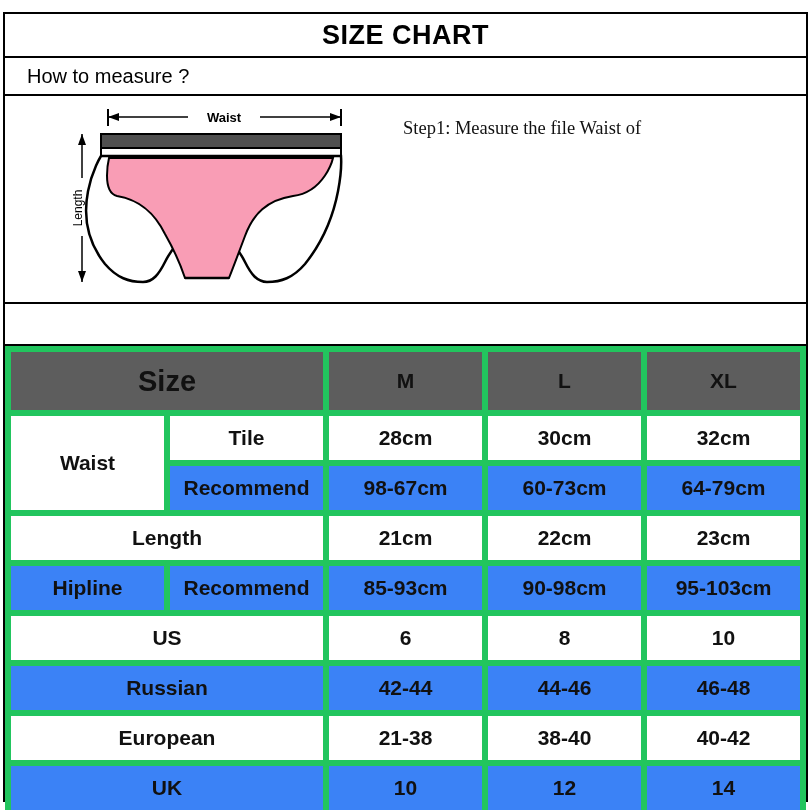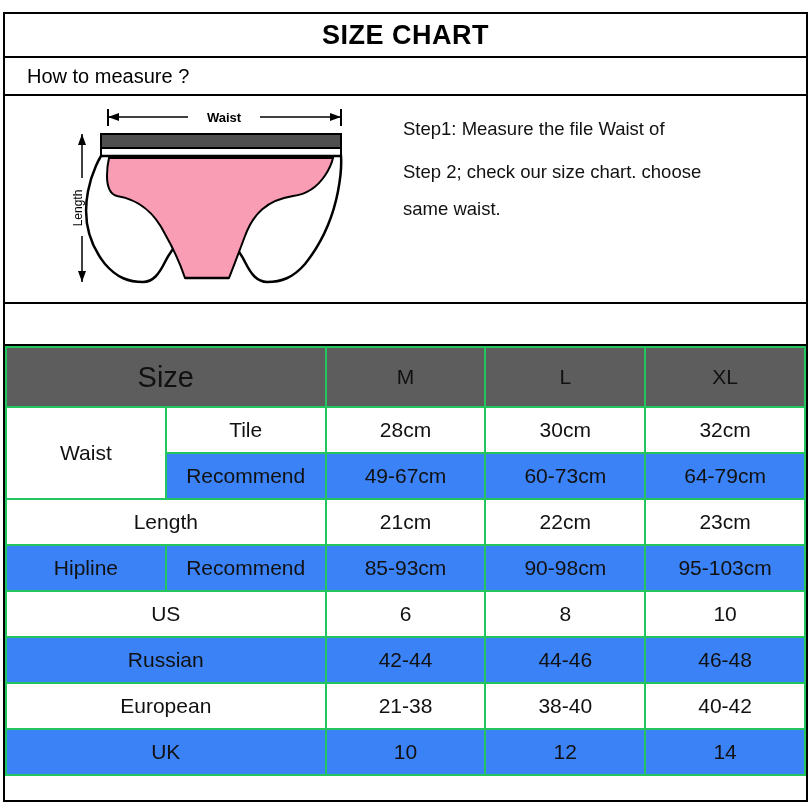--- a/index.html
+++ b/index.html
@@ -68,20 +68,21 @@
     position: relative;
   }
   .illus-left {
     width: 380px;
     position: relative;
   }
   .illus-right {
     flex: 1;
     padding: 14px 20px 0 18px;
     box-sizing: border-box;
+    font-family: Liberation Serif, serif;
   }
   .step-line {
     font-size: 18.5px;
     line-height: 37px;
     color: #111;
   }
   .step-block { margin-bottom: 6px; }
 
   svg.panty { position: absolute; left: 0; top: 0; }
 
@@ -93,25 +94,26 @@
     background: #fff;
   }
 
   
   table.size-table {
     width: 100%;
     border-collapse: collapse;
     table-layout: fixed;
   }
   table.size-table td {
-    border: 2px solid #22c55e;
+    border: 6px solid #22c55e;
     text-align: center;
     vertical-align: middle;
     font-size: 21px;
     color: #111;
+    font-weight: bold;
   }
   .hdr-row td {
     background: #5d5d5d;
     color: #fff;
     font-size: 29px;
     height: 56px;
     border: 1px solid #5d5d5d;
   }
   .hdr-row td.hdr-size { font-size: 29px; }
 
@@ -166,24 +168,20 @@
 
           <path d="M104,62 L328,62 C328,62 320,96 288,100 C262,104 248,118 240,140 C234,156 228,172 224,182 L180,182 C176,170 168,152 160,138 C150,118 136,104 112,100 C96,96 104,62 104,62 Z" fill="#f99db5" stroke="#000" stroke-width="2"></path>
 
           <path d="M180,182 L224,182" stroke="#000" stroke-width="2.5" fill="none"></path>
         </svg>
       </div>
       <div class="illus-right">
         <div class="step-block">
           <div class="step-line">Step1: Measure the file Waist of</div>
         </div>
-        <div class="step-block">
-          <div class="step-line">Step 2; check our size chart. choose</div>
-          <div class="step-line">same waist.</div>
-        </div>
       </div>
     </div>
 
     <div class="gap-strip"></div>
 
     <table class="size-table">
       <tbody>
         <tr class="hdr-row">
           <td class="hdr-size" colspan="2">Size</td>
           <td>M</td>
@@ -194,21 +192,21 @@
         <tr class="row-light">
           <td class="col-label lbl-main tall" rowspan="2">Waist</td>
           <td class="col-sub lbl-sub tall">Tile</td>
           <td class="col-val tall">28cm</td>
           <td class="col-val tall">30cm</td>
           <td class="col-val tall">32cm</td>
         </tr>
 
         <tr class="row-dark">
           <td class="col-sub lbl-sub tall">Recommend</td>
-          <td class="col-val tall">49-67cm</td>
+          <td class="col-val tall">98-67cm</td>
           <td class="col-val tall">60-73cm</td>
           <td class="col-val tall">64-79cm</td>
         </tr>
 
         <tr class="row-light">
           <td class="lbl-main tall" colspan="2">Length</td>
           <td class="col-val tall">21cm</td>
           <td class="col-val tall">22cm</td>
           <td class="col-val tall">23cm</td>
         </tr>

